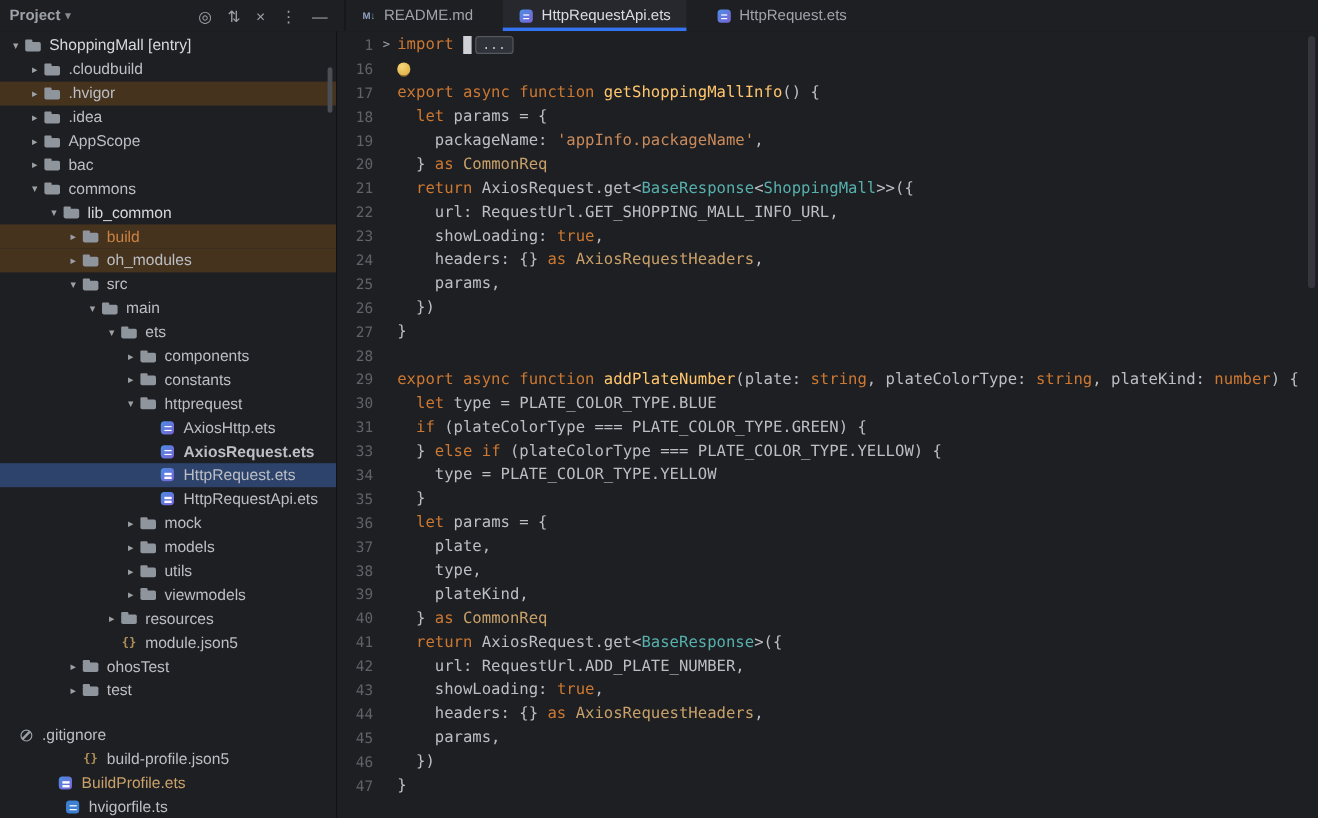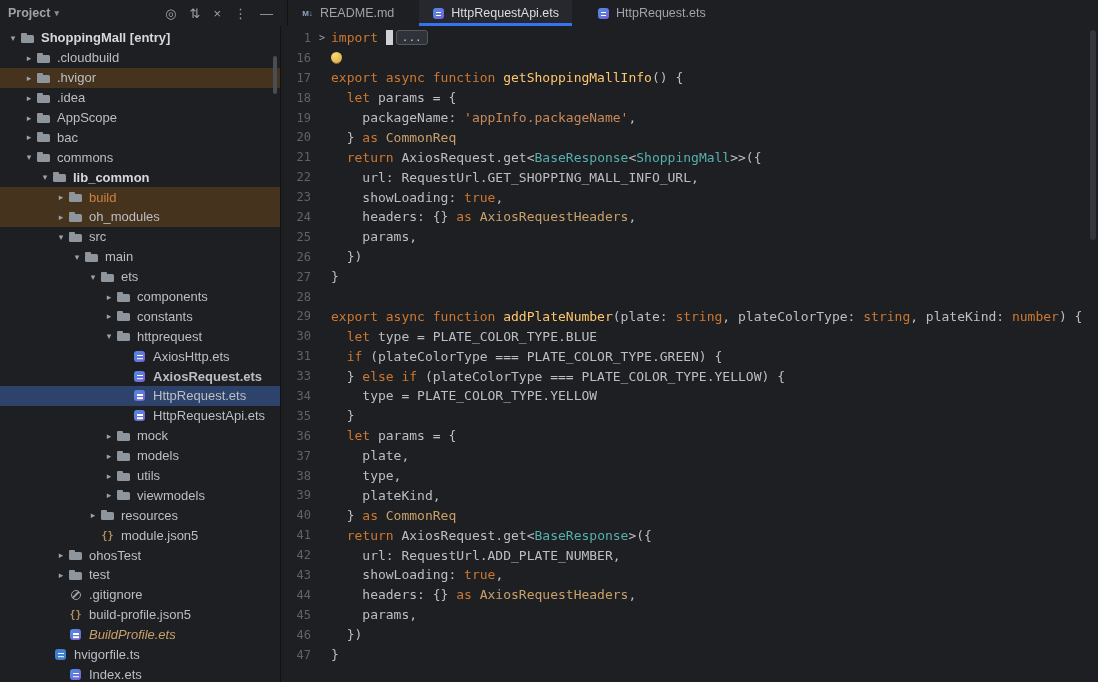--- a/index.html
+++ b/index.html
@@ -40,21 +40,21 @@
   .body{flex:1;display:flex;min-height:0}
 
   
   .sidebar{width:281px;flex:none;position:relative;border-right:1px solid rgba(0,0,0,.4);
     background:var(--background);overflow:hidden;padding-top:2px}
   .tree-row{height:var(--lh);display:flex;align-items:center;font-size:13px;white-space:nowrap;cursor:default}
   .tree-row.sel{background:var(--selected-row)}
   .tree-row.warn{background:var(--warn-row)}
   .tree-row .chev{width:14px;flex:none;text-align:center;font-size:9px;color:#9da0a6}
   .tree-row .lbl{color:var(--text)}
-  .tree-row.bold .lbl{font-weight:bold;color:#d6d8dc}
+  .tree-row.bold .lbl{font-weight:normal;color:#d6d8dc}
   .tree-row .lbl.orange{color:var(--warn-text)}
   .tree-row .lbl.gold{color:var(--alias-type)}
   .ico{width:15px;height:15px;position:relative;flex:none;margin-right:6px}
   .ico-folder::before{content:"";position:absolute;left:1px;top:4.5px;width:13px;height:8px;background:#8f959d;border-radius:1.5px}
   .ico-folder::after{content:"";position:absolute;left:1px;top:2.5px;width:6px;height:3px;background:#8f959d;border-radius:1px 1px 0 0}
   .ico-ets::before,.ico-ts::before{content:"";position:absolute;inset:2px;border-radius:3px;
     background:linear-gradient(135deg,#4a8fe3,#7b61d6)}
   .ico-ts::before{background:#3d7fd1}
   .ico-ets::after,.ico-ts::after{content:"";position:absolute;left:4.5px;top:6px;width:6px;height:1.4px;background:#fff;
     box-shadow:0 3.2px 0 #fff}
@@ -255,31 +255,31 @@
           <div class="tree-row" style="padding-left: 54px;">
             <span class="chev">▸</span>
             <span class="ico ico-folder"></span>
             <span class="lbl">ohosTest</span>
           </div>
           <div class="tree-row" style="padding-left: 54px;">
             <span class="chev">▸</span>
             <span class="ico ico-folder"></span>
             <span class="lbl">test</span>
           </div>
-          <div class="tree-row" style="padding-left: 54px;">
+          <div class="tree-row" style=" margin-top: 18px;">
             <span class="chev"></span>
             <span class="ico ico-git"></span>
             <span class="lbl">.gitignore</span>
           </div>
           <div class="tree-row" style="padding-left: 54px;">
             <span class="chev"></span>
             <span class="ico ico-json">{}</span>
             <span class="lbl">build-profile.json5</span>
           </div>
-          <div class="tree-row" style="padding-left: 54px; font-style: italic;">
+          <div class="tree-row" style="padding-left: 33px;">
             <span class="chev"></span>
             <span class="ico ico-ets"></span>
             <span class="lbl gold">BuildProfile.ets</span>
           </div>
           <div class="tree-row" style="padding-left: 39px;">
             <span class="chev"></span>
             <span class="ico ico-ts"></span>
             <span class="lbl">hvigorfile.ts</span>
           </div>
           <div class="tree-row" style="padding-left: 54px;">

